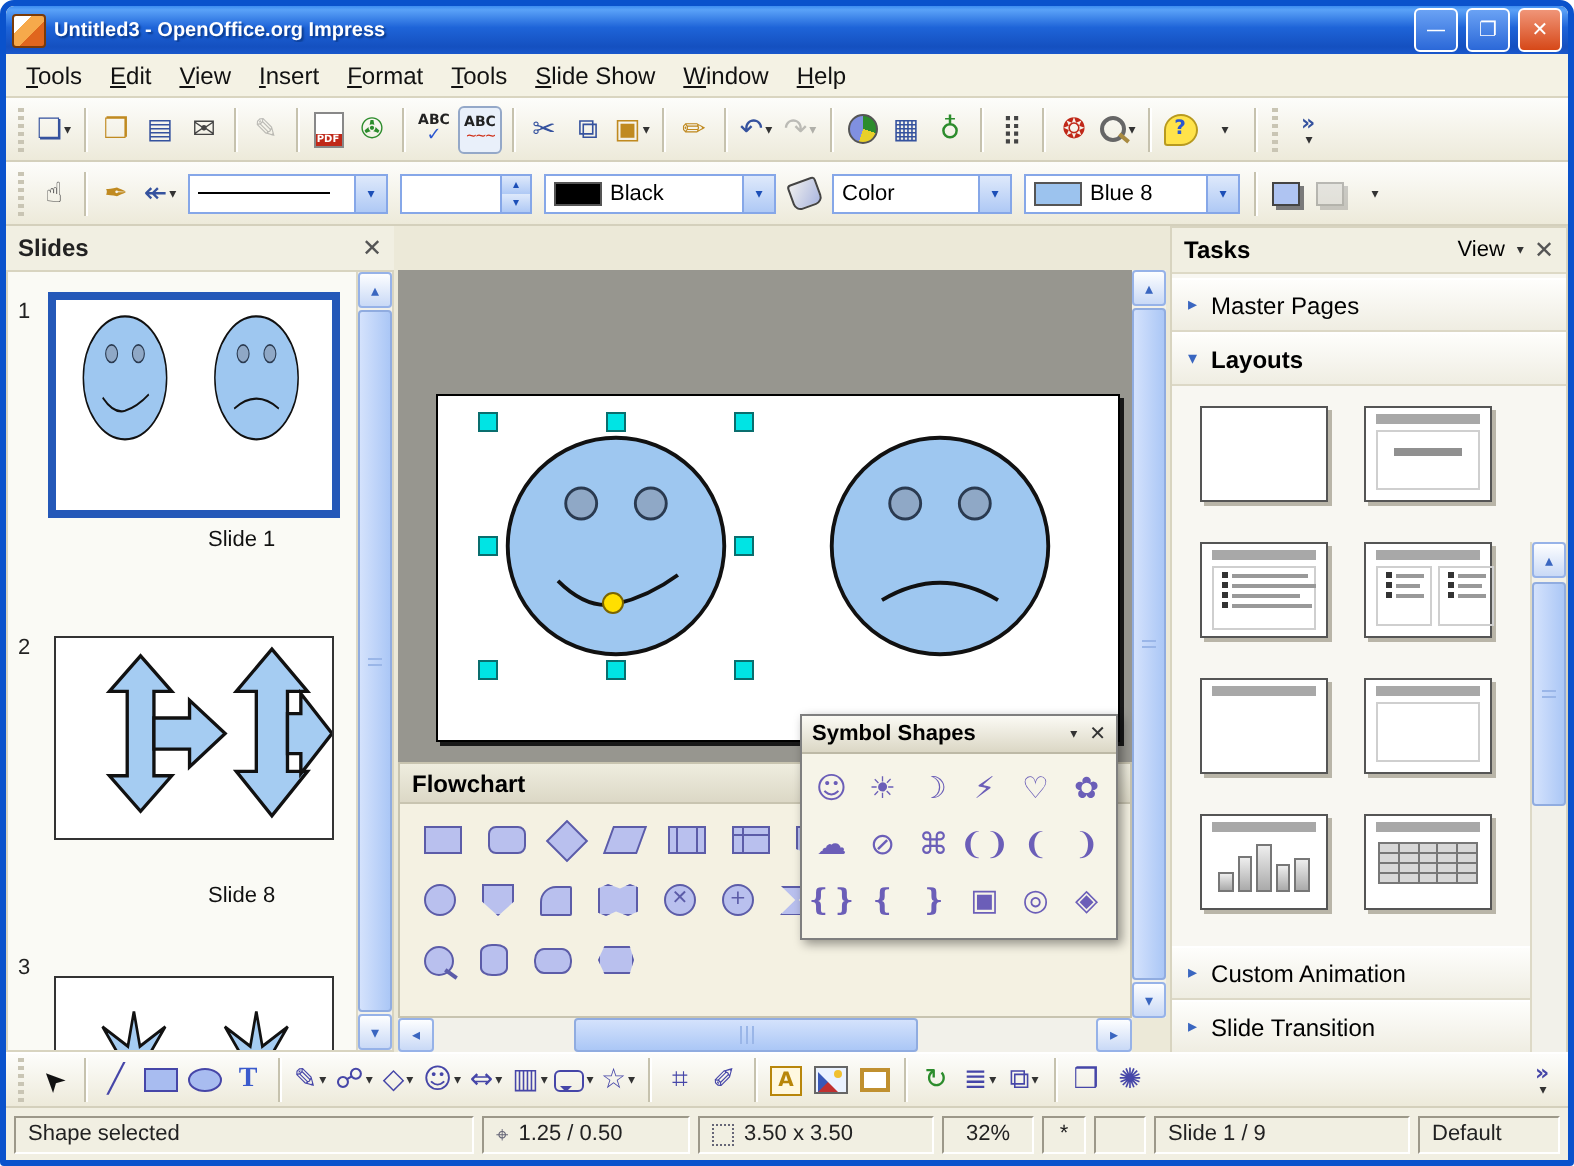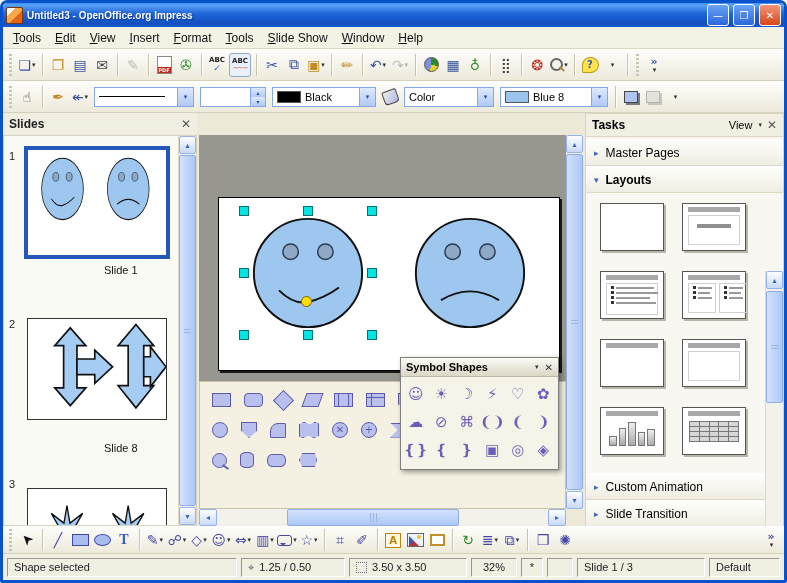--- a/index.html
+++ b/index.html
@@ -282,21 +282,21 @@
         </span>
       <span class="cb">▾</span>
     </span>
     <span class="combo" style="width:66px">
       <span class="val"></span>
       <span class="spin">
           <span>▴</span>
           <span>▾</span>
         </span>
     </span>
-    <span class="combo" style="width:104px">
+    <span class="combo" style="width:116px">
       <span class="val">
           <span class="sw" style="background:#000"></span>
           <span>Black</span>
         </span>
       <span class="cb">▾</span>
     </span>
     <span class="tbtn">
         <span class="icon-bucket"></span>
       </span>
     <span class="combo" style="width:90px">
@@ -377,20 +377,21 @@
         <span class="handle" style="left:148px;top:8px"></span>
         <span class="handle" style="left:20px;top:70px"></span>
         <span class="handle" style="left:148px;top:70px"></span>
         <span class="handle" style="left:20px;top:132px"></span>
         <span class="handle" style="left:84px;top:132px"></span>
         <span class="handle" style="left:148px;top:132px"></span>
         <span class="yhandle" style="left:82px;top:98px"></span>
       </div>
     </div>
     <div class="fcpanel">
+      <div class="fc-title">Flowchart</div>
       <div class="fc-row">
         <span class="fcs"></span>
         <span class="fcs fc-round"></span>
         <span class="fcs fc-diamond"></span>
         <span class="fcs fc-para"></span>
         <span class="fcs fc-predef"></span>
         <span class="fcs fc-internal"></span>
         <span class="fcs fc-doc"></span>
       </div>
       <div class="fc-row">
@@ -652,20 +653,20 @@
         <span>3.50 x 3.50</span>
       </span>
     <span class="sfield" style="width:46px;justify-content:center">
         <span>32%</span>
       </span>
     <span class="sfield" style="width:22px;justify-content:center">
         <span>*</span>
       </span>
     <span class="sfield" style="width:26px"></span>
     <span class="sfield" style="width:128px">
-        <span>Slide 1 / 3</span>
+        <span>Slide 1 / 9</span>
       </span>
     <span class="sfield" style="flex:1">
         <span>Default</span>
       </span>
   </div>
 
 </div>
 
 </body></html>

